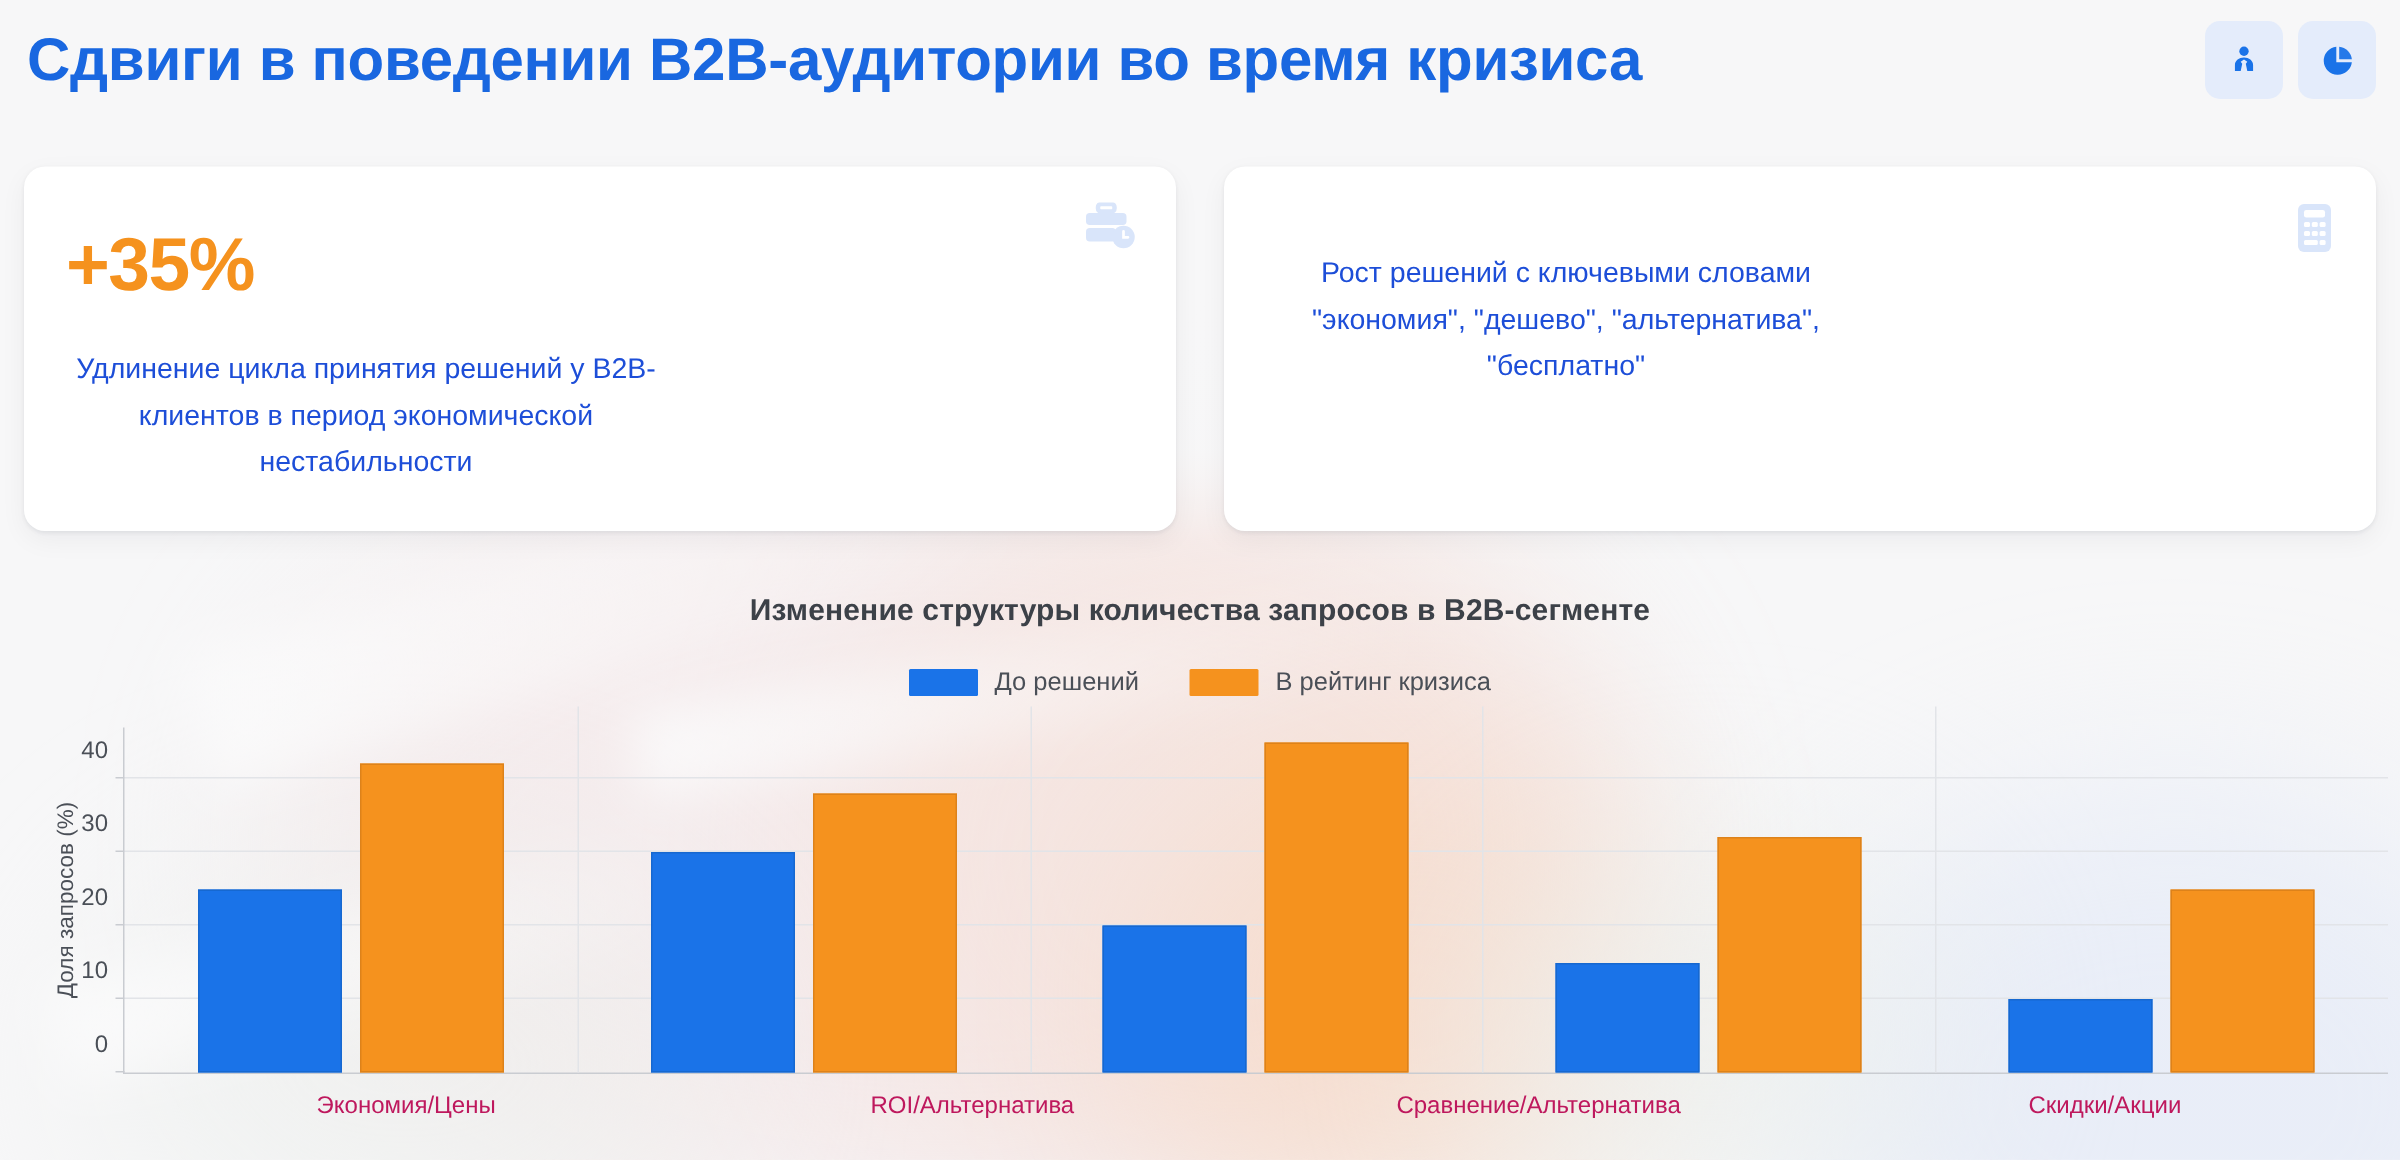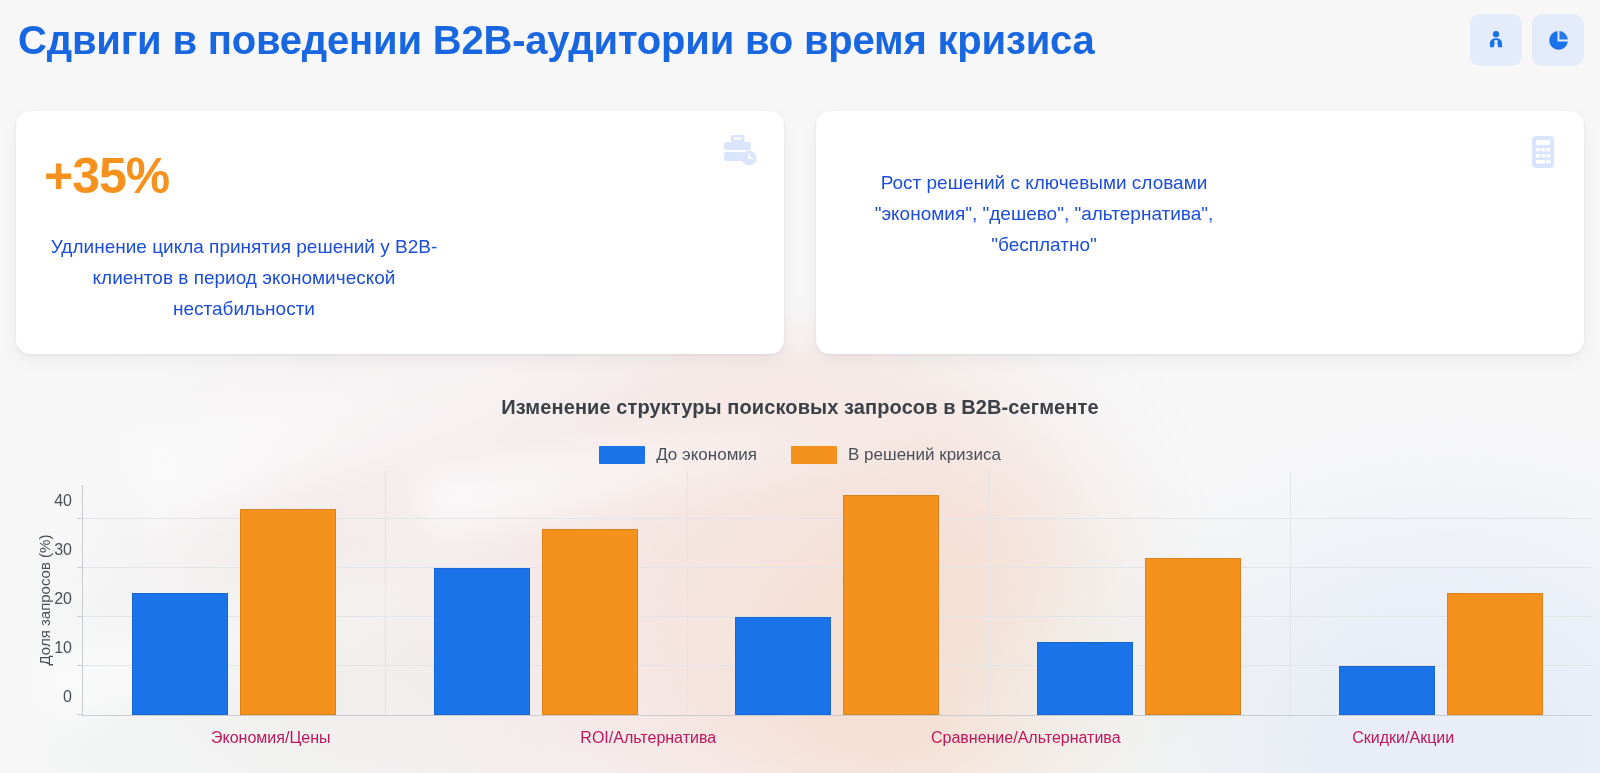--- a/index.html
+++ b/index.html
@@ -341,30 +341,30 @@
         <rect x="8" y="25" width="9.2" height="3.4" rx="1" fill="#ffffff"></rect>
         <rect x="18.4" y="25" width="4" height="3.4" rx="1" fill="#ffffff"></rect>
       </svg>
     </div>
     <div class="stat-desc">Рост решений с ключевыми словами "экономия", "дешево", "альтернатива", "бесплатно"</div>
   </div>
 
 </div>
 
 <div id="chart-block">
-  <div id="chart-title">Изменение структуры поисковых запросов в B2B-сегменте</div>
+  <div id="chart-title">Изменение структуры количества запросов в B2B-сегменте</div>
 
   <div id="chart-legend">
       <div class="legend-item">
         <span class="legend-swatch" style="background: rgb(26, 115, 232);"></span>
-        <span class="legend-label">До экономия</span>
+        <span class="legend-label">До решений</span>
       </div>
       <div class="legend-item">
         <span class="legend-swatch" style="background: rgb(245, 146, 30);"></span>
-        <span class="legend-label">В решений кризиса</span>
+        <span class="legend-label">В рейтинг кризиса</span>
       </div>
     </div>
 
   <div id="plot-wrap">
     <div id="y-axis-title">Доля запросов (%)</div>
     <div id="plot">
       <div id="gridlines">
           <div class="ytick-mark" style="bottom: 0%;"></div>
           <div class="ytick" style="bottom: 0%;">0</div>
           <div class="gridline" style="bottom: 21.2766%;"></div>

